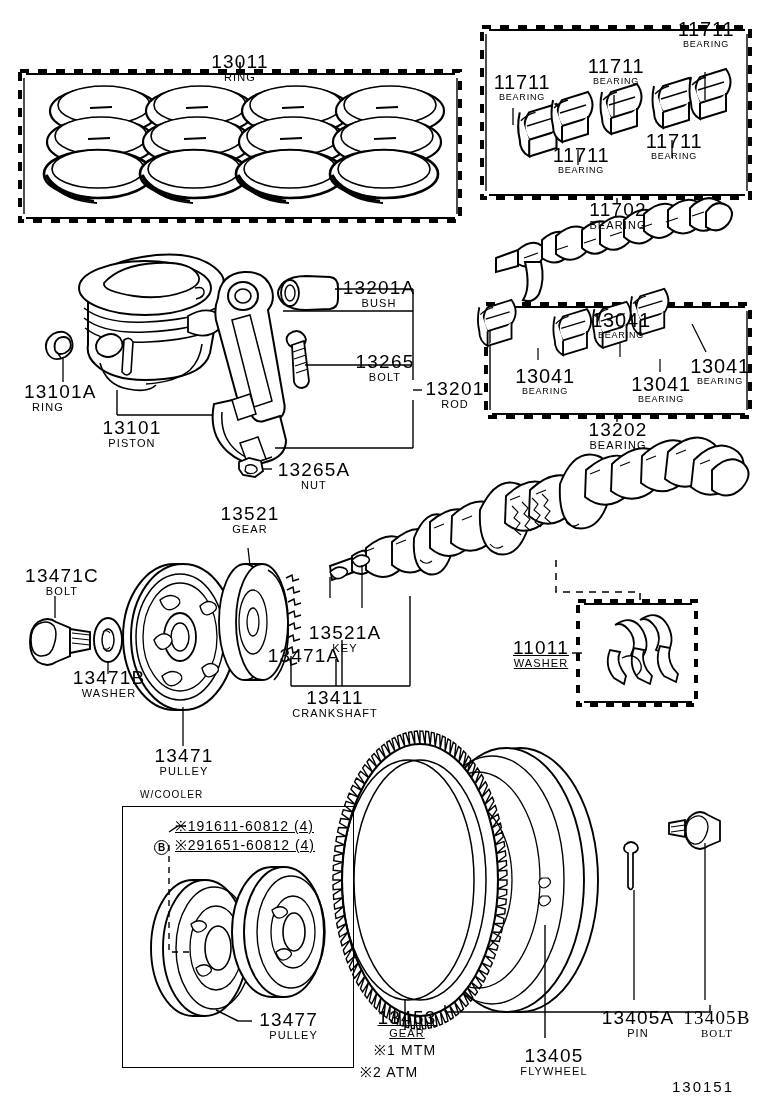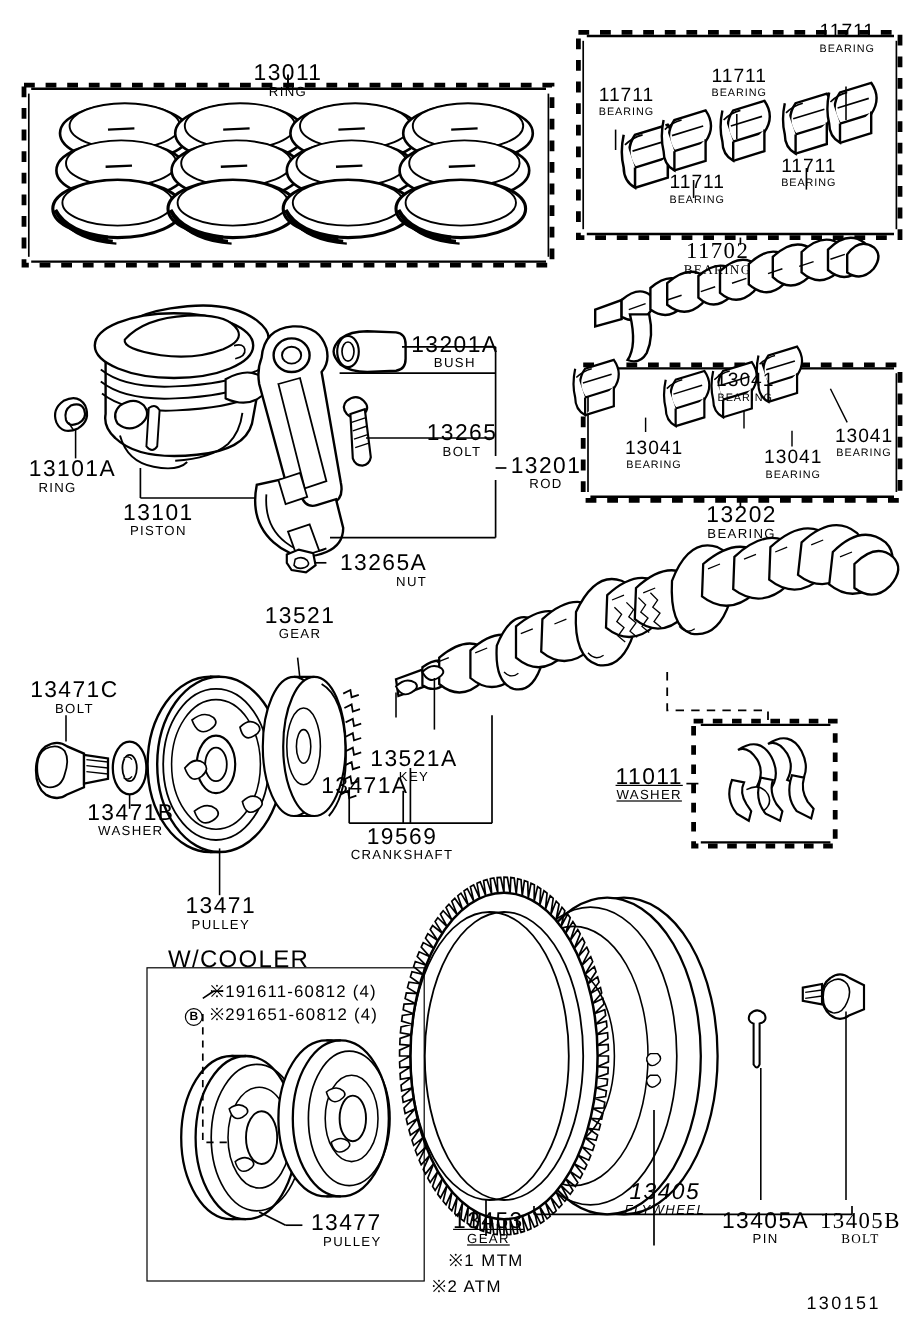--- a/index.html
+++ b/index.html
@@ -33,45 +33,46 @@
     font-size:19px;
     letter-spacing:1.2px;
     font-weight:400;
   }
   .lbl .nm{
     display:block;
     font-size:11px;
     letter-spacing:1.1px;
     margin-top:1px;
   }
-  .lbl.small .num{font-size:16px;letter-spacing:0.8px;}
+  .lbl.small .num{font-size:20px;letter-spacing:0.8px;}
   .lbl.small .nm{font-size:9px;letter-spacing:0.8px;}
   .lbl.left{text-align:left;}
   .plain{
     position:absolute;
     white-space:nowrap;
     font-size:15px;
     letter-spacing:1px;
     line-height:1.35;
+    text-decoration:underline;
   }
   .note{
     position:absolute;
     white-space:nowrap;
     font-size:14px;
     letter-spacing:1.2px;
     line-height:1.45;
   }
   .diagno{
     position:absolute;
     font-size:15px;
     letter-spacing:2px;
   }
   .boxtitle{
     position:absolute;
-    font-size:20px;
+    font-size:10px;
     letter-spacing:1.1px;
   }
   .solidbox{
     position:absolute;
     border:1.6px solid #000;
     box-sizing:border-box;
   }
   .ballB{
     position:absolute;
     width:15px;height:15px;
@@ -468,21 +469,21 @@
   </div>
   <div class="lbl small" style="left:638px; top:131px; width:72px;">
     <span class="num">11711</span>
     <span class="nm">BEARING</span>
   </div>
   <div class="lbl small" style="left:670px; top:19px; width:72px;">
     <span class="num">11711</span>
     <span class="nm">BEARING</span>
   </div>
 
-  <div class="lbl" style="left:558px; top:200px; width:80px;font-family:Liberation Serif, serif;">
+  <div class="lbl" style="left:578px; top:200px; width:80px;">
     <span class="num">11702</span>
     <span class="nm">BEARING</span>
   </div>
 
   <div class="lbl small" style="left:509px; top:366px; width:72px;">
     <span class="num">13041</span>
     <span class="nm">BEARING</span>
   </div>
   <div class="lbl small" style="left:585px; top:310px; width:72px;">
     <span class="num">13041</span>
@@ -520,21 +521,21 @@
   <div class="lbl" style="left:345px; top:352px; width:80px;">
     <span class="num">13265</span>
     <span class="nm">BOLT</span>
   </div>
 
   <div class="lbl" style="left:420px; top:379px; width:70px;">
     <span class="num">13201</span>
     <span class="nm">ROD</span>
   </div>
 
-  <div class="lbl" style="left:272px; top:460px; width:84px;text-align:right;">
+  <div class="lbl" style="left:272px; top:460px; width:84px;">
     <span class="num">13265A</span>
     <span class="nm">NUT</span>
   </div>
 
   <div class="lbl" style="left:210px; top:504px; width:80px;">
     <span class="num">13521</span>
     <span class="nm">GEAR</span>
   </div>
 
   <div class="lbl" style="left:22px; top:566px; width:80px;">
@@ -555,21 +556,21 @@
   <div class="lbl" style="left:303px; top:607px; width:84px;margin-top:16px;">
     <span class="num">13521A</span>
     <span class="nm">KEY</span>
   </div>
 
   <div class="lbl" style="left:262px; top:646px; width:84px;">
     <span class="num">13471A</span>
   </div>
 
   <div class="lbl" style="left:278px; top:688px; width:114px;">
-    <span class="num">19569</span>
+    <span class="num">13411</span>
     <span class="nm">CRANKSHAFT</span>
   </div>
 
   <div class="lbl" style="left:504px; top:638px; width:74px;text-decoration:underline;">
     <span class="num">11011</span>
     <span class="nm">WASHER</span>
   </div>
 
   <div class="boxtitle" style="left:140px; top:789px;">W/COOLER</div>
   <div class="solidbox" style="left:122px; top:806px; width:232px; height:262px;"></div>
@@ -589,21 +590,21 @@
   <div class="lbl" style="left:596px; top:1008px; width:84px;text-align:center;">
     <span class="num">13405A</span>
     <span class="nm">PIN</span>
   </div>
 
   <div class="lbl" style="left:676px; top:1008px; width:82px;font-family:Liberation Serif, serif;">
     <span class="num">13405B</span>
     <span class="nm">BOLT</span>
   </div>
 
-  <div class="lbl" style="left:506px; top:984px; width:96px;font-style:italic;">
+  <div class="lbl" style="left:506px; top:1046px; width:96px;">
     <span class="num">13405</span>
     <span class="nm">FLYWHEEL</span>
   </div>
 
   <div class="note" style="left:360px; top:1040px;margin-left:14px;">※1 MTM</div>
   <div class="note" style="left:360px; top:1062px;">※2 ATM</div>
 
   <div class="diagno" style="left:672px; top:1078px;">130151</div>
 
 </div>

